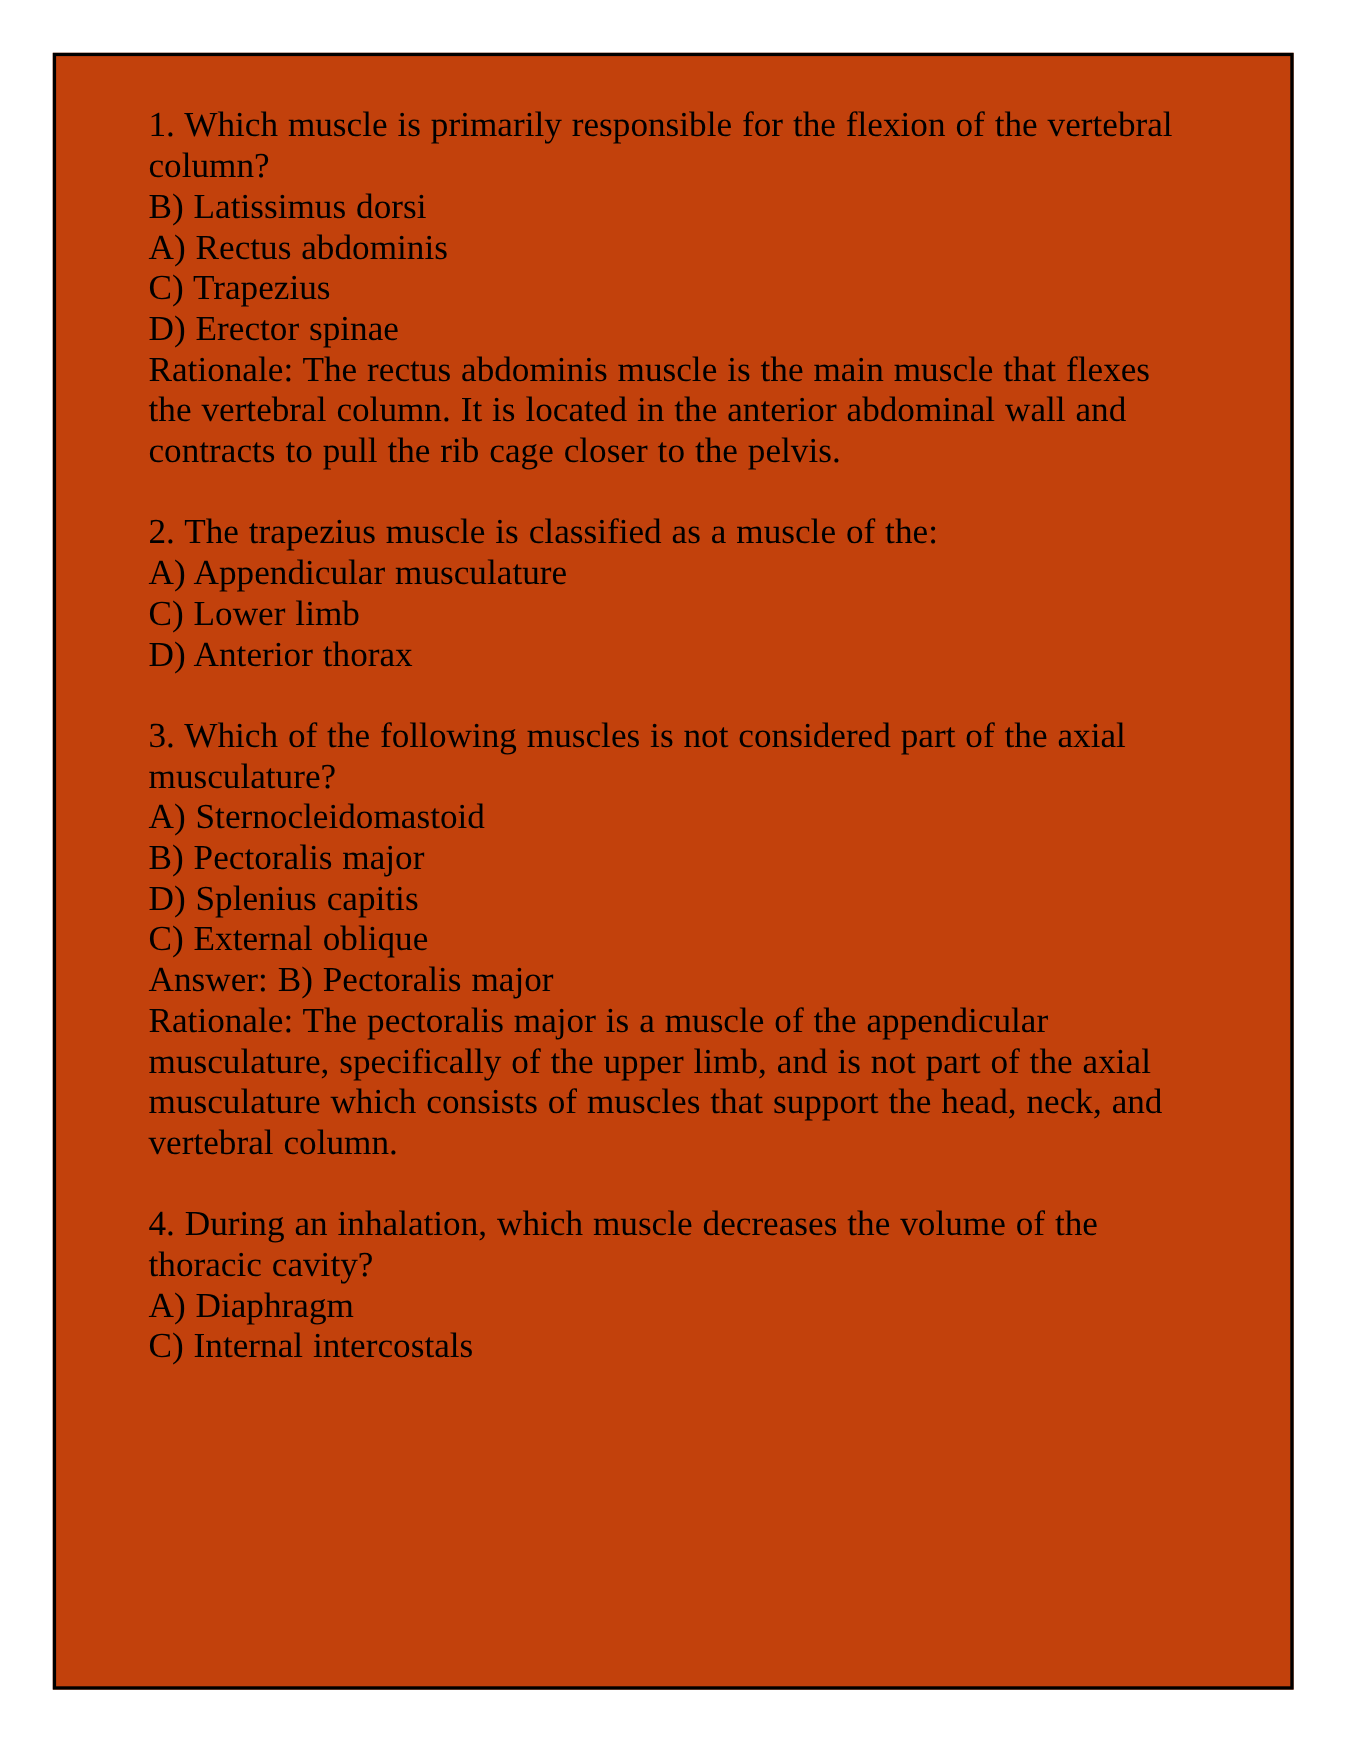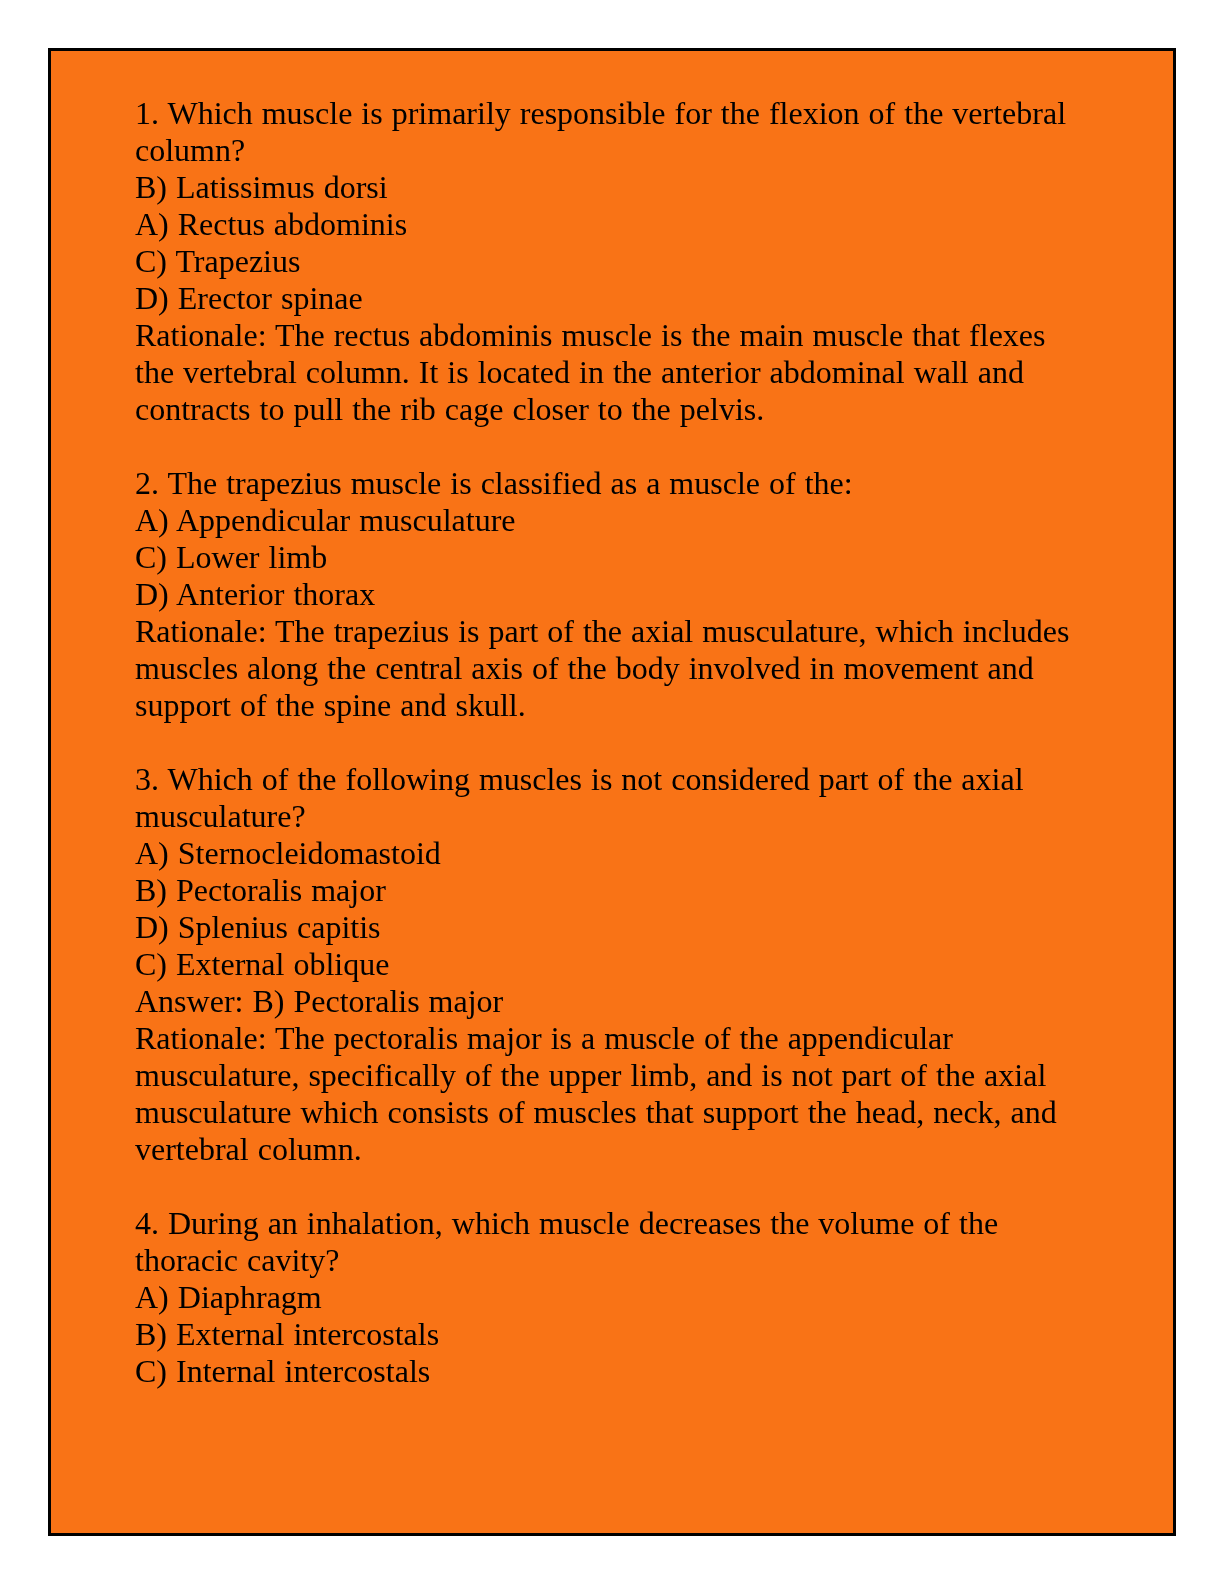--- a/index.html
+++ b/index.html
@@ -14,21 +14,21 @@
     font-family: "Liberation Serif", "DejaVu Serif", serif;
     color: #000000;
   }
   .page-border {
     position: absolute;
     left: 48px;
     top: 48px;
     width: 1122px;
     height: 1482px;
     border: 3px solid #000000;
-    background: #f97316;
+    background: #c2410c;
     box-sizing: content-box;
   }
   .content {
     position: absolute;
     left: 84px;
     top: 44px;
     width: 948px;
   }
   .content p {
     margin: 0;
@@ -58,34 +58,32 @@
       <p>C) Trapezius</p>
       <p>D) Erector spinae</p>
       <p>Rationale: The rectus abdominis muscle is the main muscle that flexes the vertebral column. It is located in the anterior abdominal wall and contracts to pull the rib cage closer to the pelvis.</p>
     </section>
 
     <section class="question-block">
       <p>2. The trapezius muscle is classified as a muscle of the:</p>
       <p>A) Appendicular musculature</p>
       <p>C) Lower limb</p>
       <p>D) Anterior thorax</p>
-      <p>Rationale: The trapezius is part of the axial musculature, which includes muscles along the central axis of the body involved in movement and support of the spine and skull.</p>
     </section>
 
     <section class="question-block">
       <p>3. Which of the following muscles is not considered part of the axial musculature?</p>
       <p>A) Sternocleidomastoid</p>
       <p>B) Pectoralis major</p>
       <p>D) Splenius capitis</p>
       <p>C) External oblique</p>
       <p>Answer: B) Pectoralis major</p>
       <p>Rationale: The pectoralis major is a muscle of the appendicular musculature, specifically of the upper limb, and is not part of the axial musculature which consists of muscles that support the head, neck, and vertebral column.</p>
     </section>
 
     <section class="question-block">
       <p>4. During an inhalation, which muscle decreases the volume of the thoracic cavity?</p>
       <p>A) Diaphragm</p>
-      <p>B) External intercostals</p>
       <p>C) Internal intercostals</p>
     </section>
 
   </div>
 </div>
 
 </body></html>

